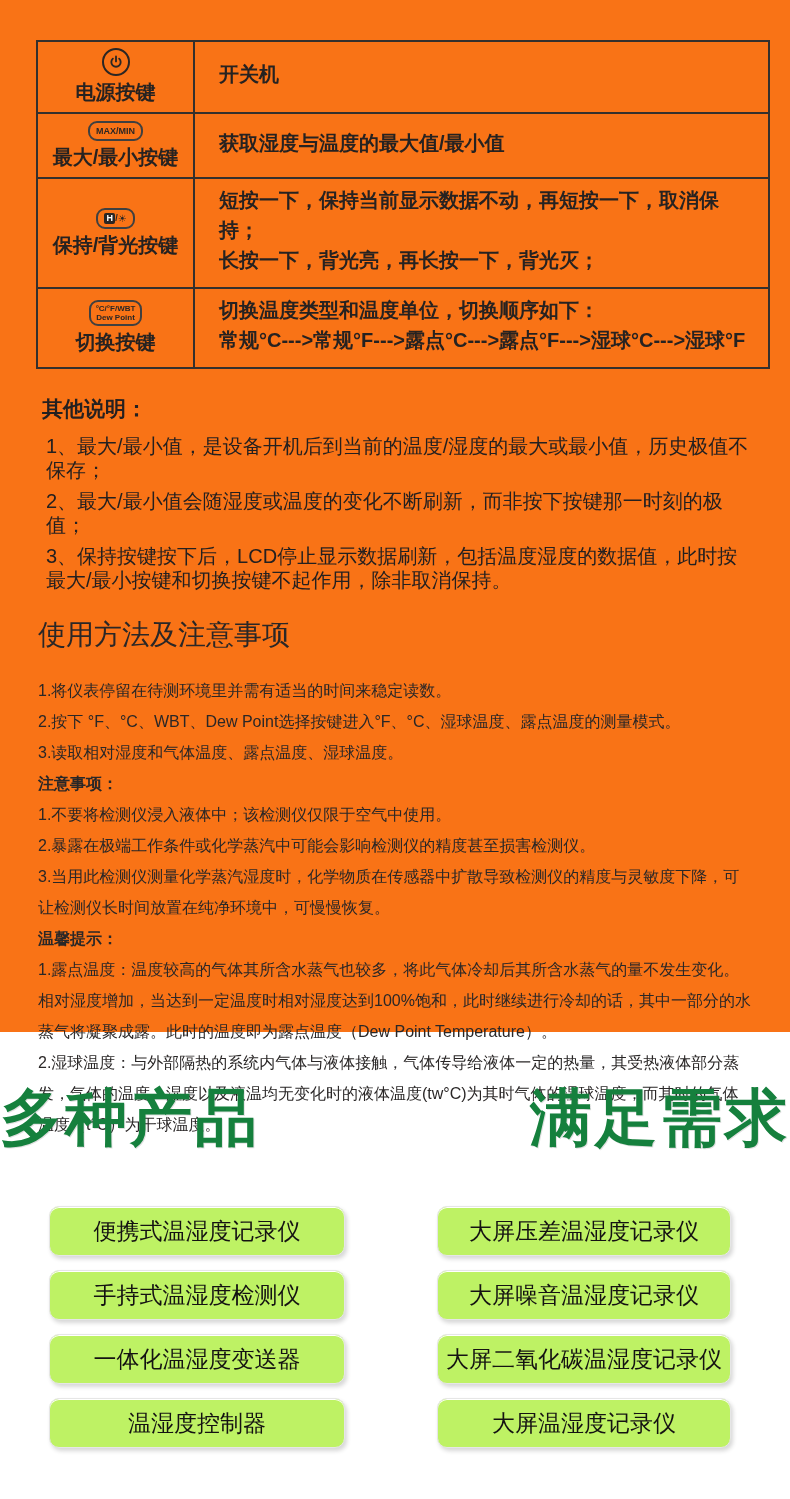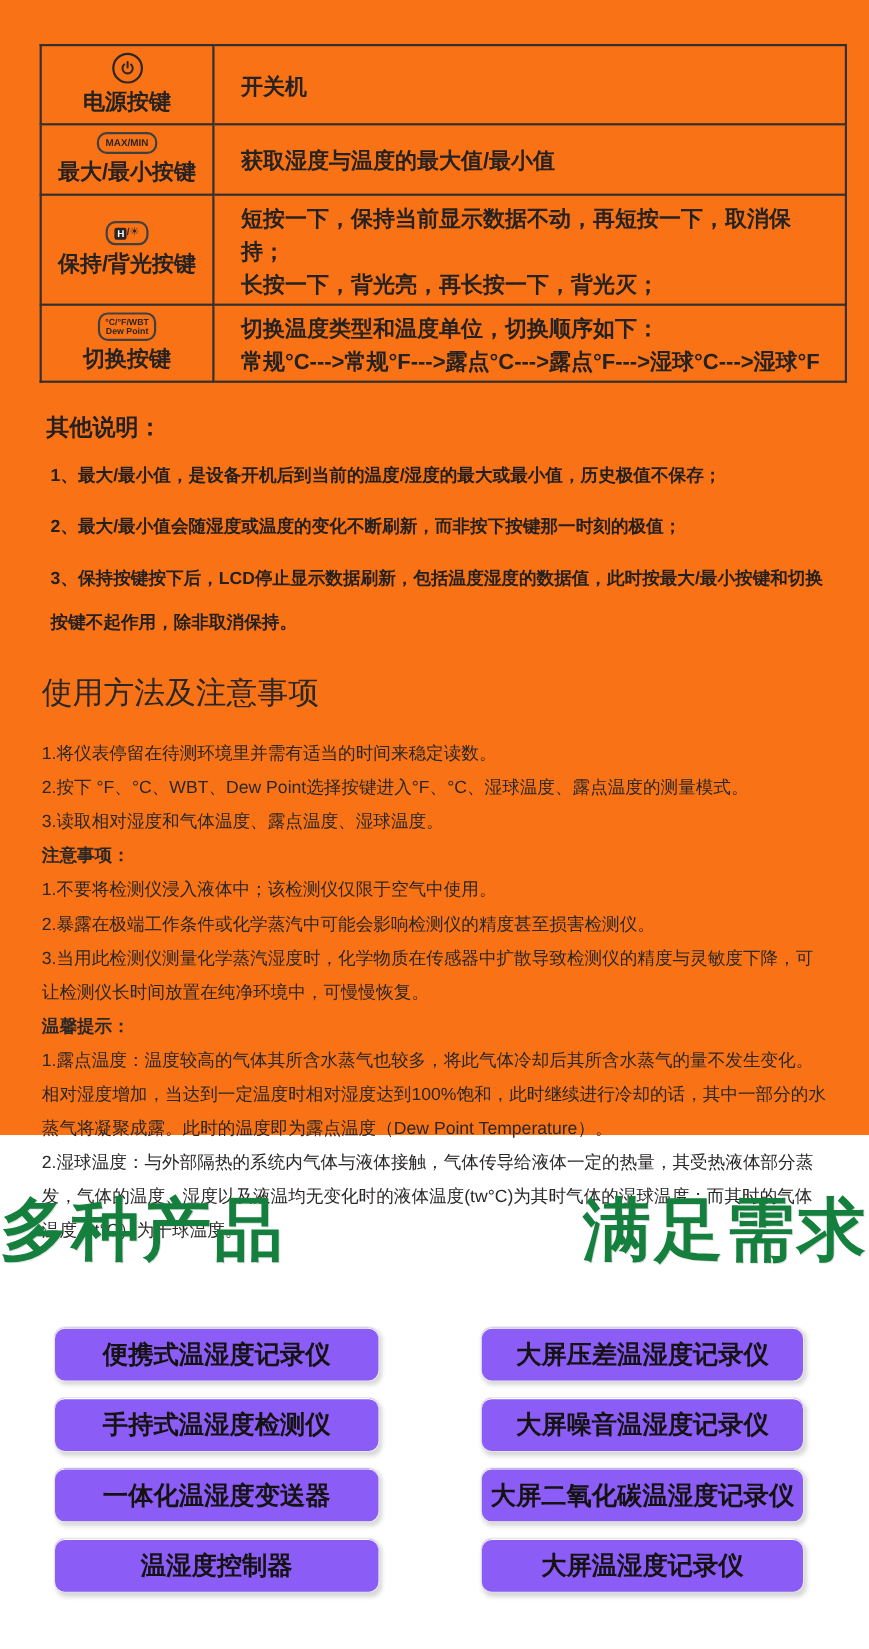--- a/index.html
+++ b/index.html
@@ -26,21 +26,21 @@
   table.keys td{
     border:2px solid #35302d;
     vertical-align:middle;
   }
   td.keycell{
     width:151px;
     text-align:center;
     padding:6px 2px;
   }
   td.desccell{
-    padding:6px 10px 2px 24px;
+    padding:6px 10px 12px 24px;
     font-size:20px;
     font-weight:600;
     line-height:30px;
     color:#262221;
   }
   tr.r1{height:65px;} tr.r2{height:63px;} tr.r3{height:58px;} tr.r4{height:60px;}
   .keylabel{
     font-size:20px;font-weight:600;color:#262221;display:block;margin-top:3px;
   }
   .power-ring{
@@ -59,21 +59,21 @@
     width:11px;height:11px;line-height:11px;font-size:9px;border-radius:2px;
     vertical-align:middle;text-align:center;
   }
   .pill .bulb{font-size:10px;vertical-align:middle;}
   .pill.two-line{padding:2px 5px;font-size:8px;line-height:9px;}
   
   .block{margin:0 38px;}
   .other{margin-top:22px;}
   .other .h{font-size:21px;font-weight:bold;color:#242020;padding:4px 0 4px 4px;}
   .other .item{
-    font-size:16px;font-weight:700;color:#242020;line-height:40px;
+    font-size:20px;font-weight:400;color:#242020;line-height:24px;
     padding-left:8px;margin-top:7px;
   }
   .usage{margin-top:24px;}
   .usage .h{font-size:28px;font-weight:400;color:#2a2727;margin-bottom:21px;}
   .usage .li,.usage .sub{
     font-size:16px;font-weight:400;color:#2a2727;line-height:31px;
   }
   .usage .sub{font-weight:600;}
   
   .products{
@@ -90,25 +90,25 @@
   }
   .btn-grid{
     margin:46px 0 0 49px;
     display:grid;
     grid-template-columns:296px 294px;
     column-gap:92px;
     row-gap:14px;
   }
   .prod-btn{
     height:48px;border-radius:10px;
-    background:#8b5cf6;
+    background:#bef264;
     border:1px solid #e6e6e6;
     box-shadow:2px 3px 4px rgba(0,0,0,0.16), inset 0 1px 0 #ffffff;
     display:flex;align-items:center;justify-content:center;
-    font-size:23px;font-weight:700;color:#141212;
+    font-size:23px;font-weight:400;color:#141212;
     cursor:pointer;
     white-space:nowrap;
   }
 </style>
 </head>
 <body>
 
 <div class="manual">
 
   <table class="keys">

